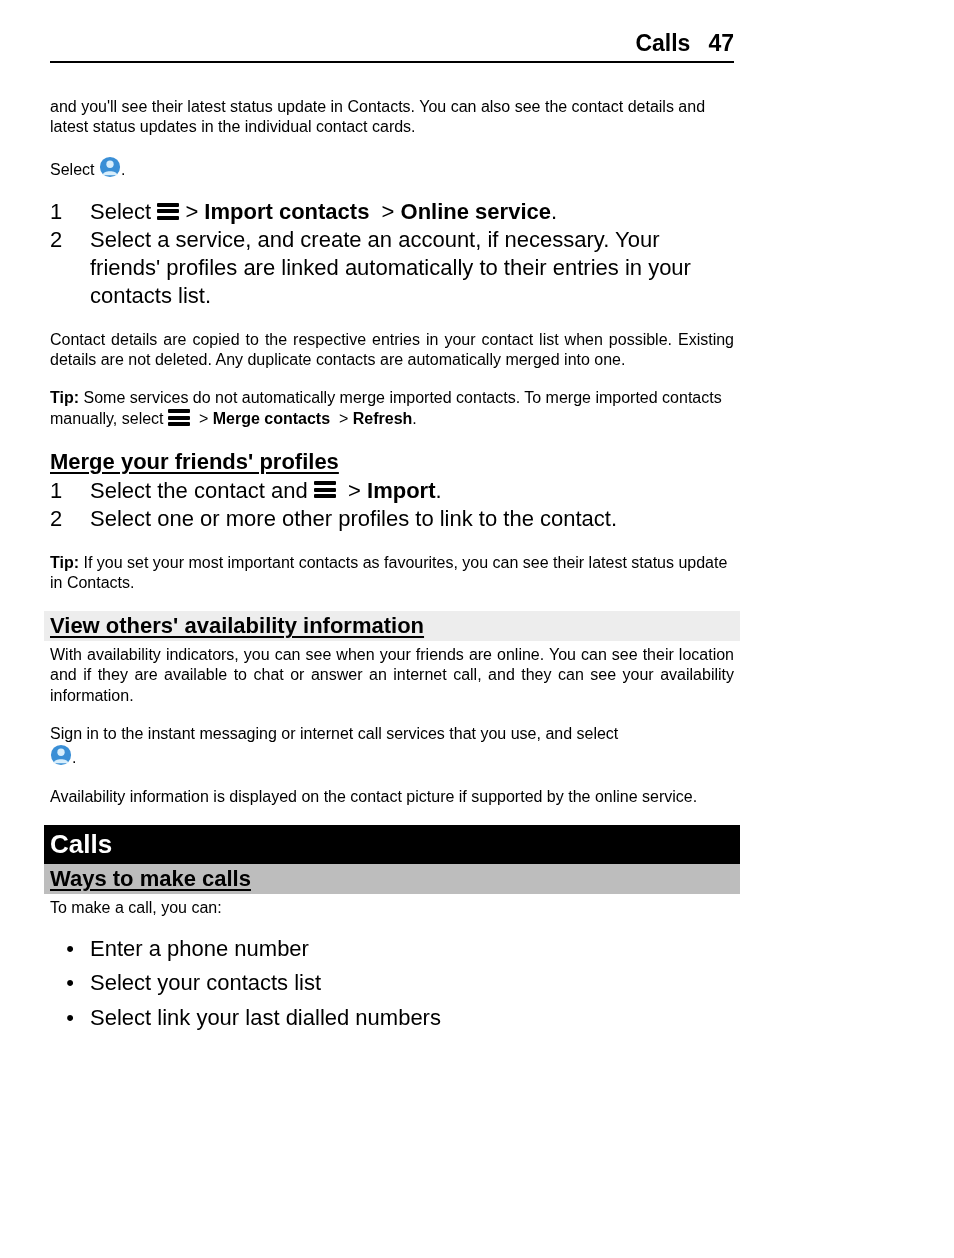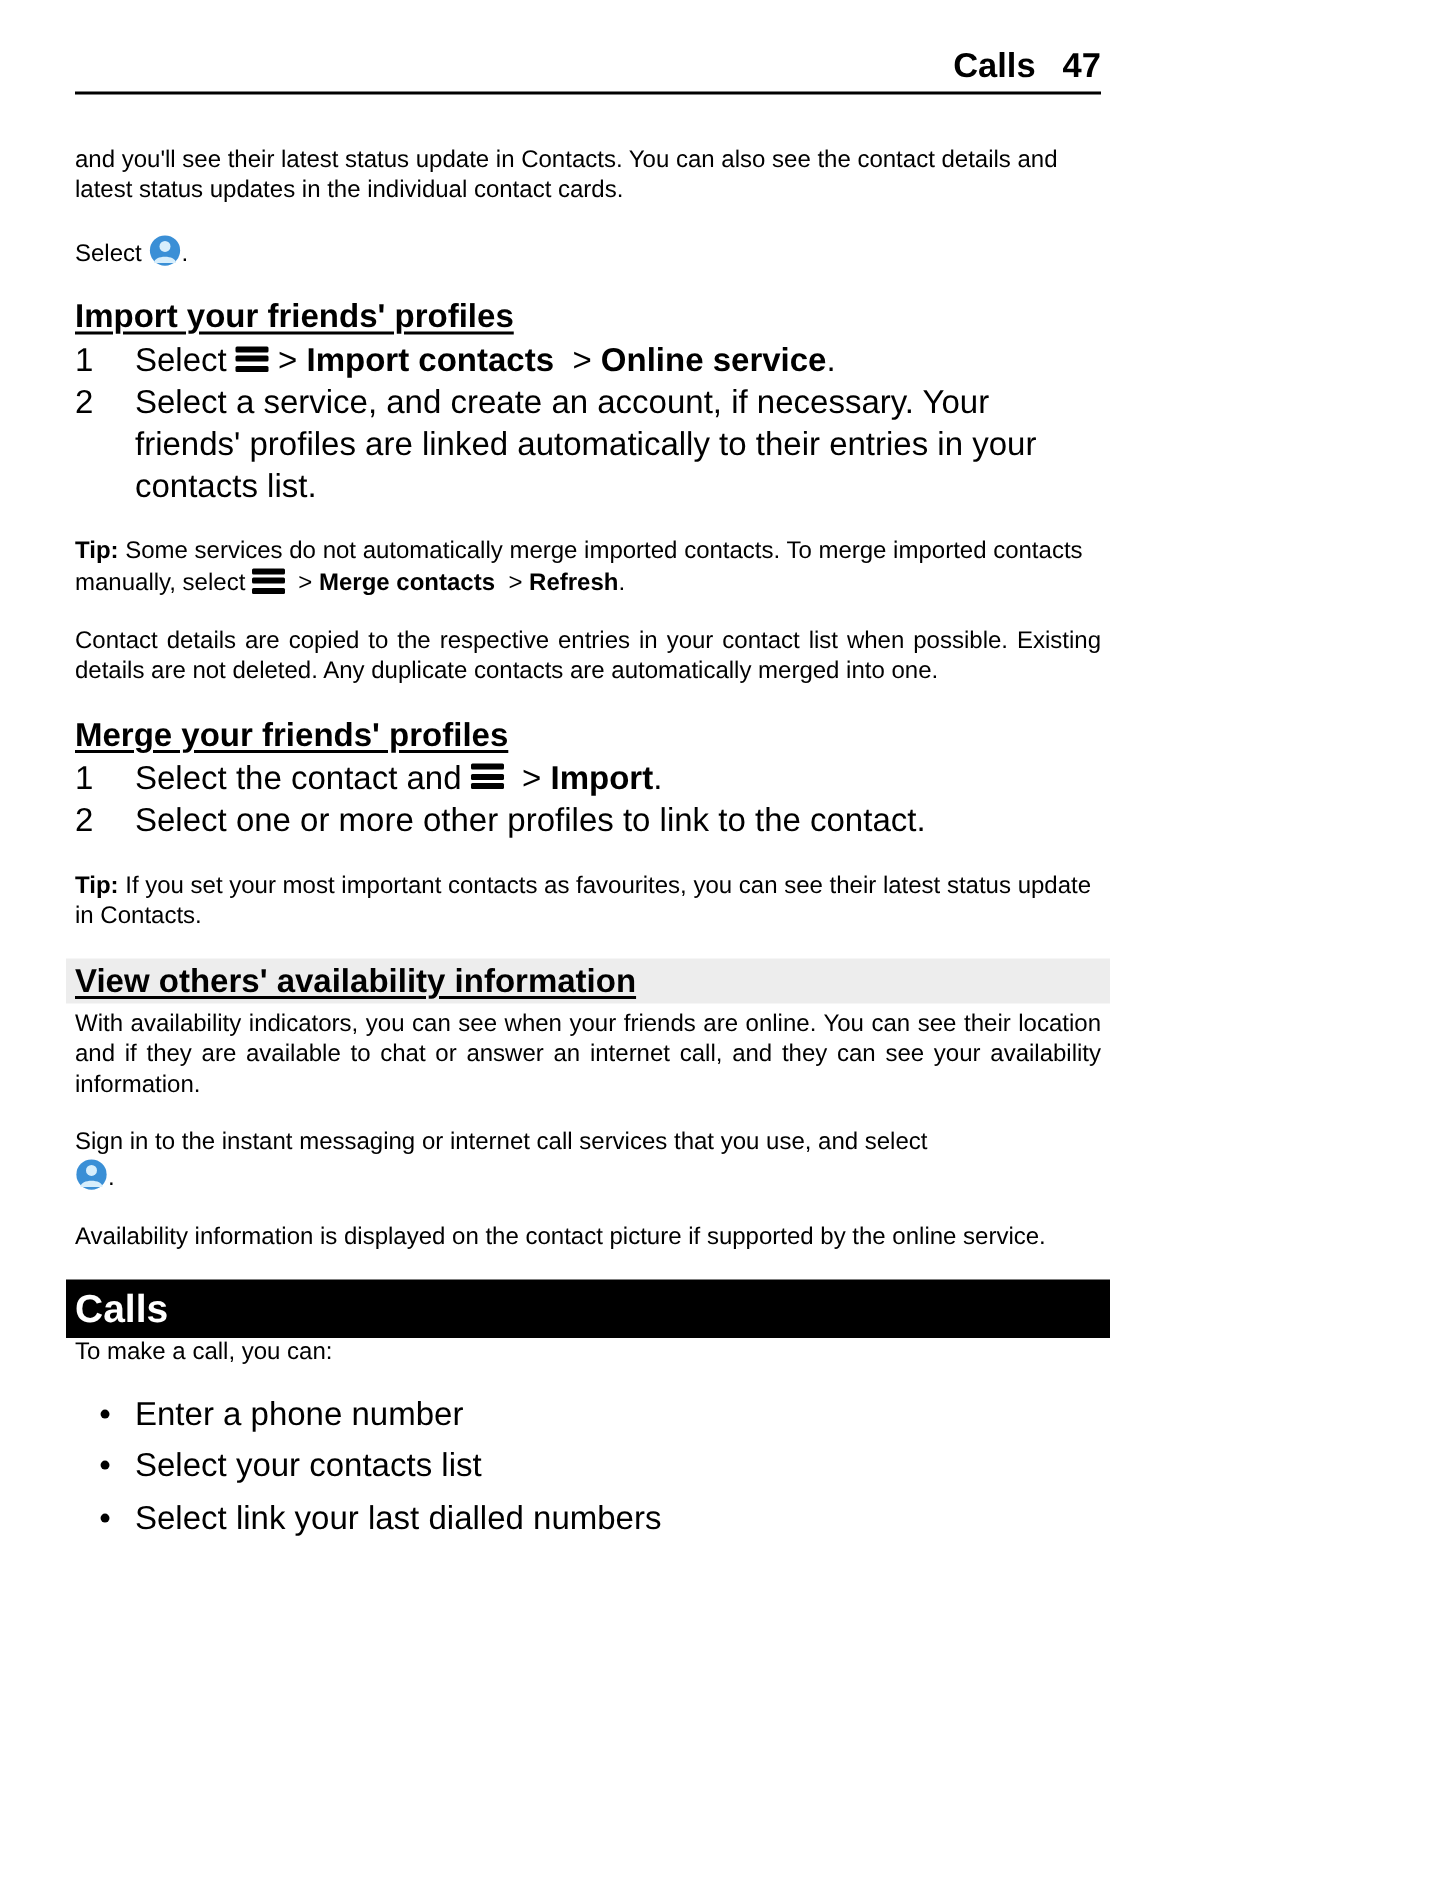--- a/index.html
+++ b/index.html
@@ -138,39 +138,38 @@
   <p class="body-text">and you'll see their latest status update in Contacts. You can also see the contact details and latest status updates in the individual contact cards.</p>
 
   <p class="body-text">
     <span>Select </span><span class="icon-contacts"><svg viewBox="0 0 24 24" width="22" height="22">
           <circle cx="12" cy="12" r="11" fill="#3a8fd6"></circle>
           <circle cx="12" cy="9" r="4" fill="#d7eefc"></circle>
           <path d="M4 21 C4 15, 20 15, 20 21 Z" fill="#d7eefc"></path>
         </svg></span>.
   </p>
 
-  <p class="subhead">Import your friends' profiles</p>
   <div class="num-list">
     <div class="num-row">
       <span class="num">1</span>
       <span class="txt">
         <span>Select </span><span class="icon-hamburger"><span></span><span></span><span></span></span> &gt; <span class="bold">Import contacts</span> &nbsp;&gt; <span class="bold">Online service</span>.
       </span>
     </div>
     <div class="num-row">
       <span class="num">2</span>
       <span class="txt">Select a service, and create an account, if necessary. Your friends' profiles are linked automatically to their entries in your contacts list.</span>
     </div>
   </div>
 
+  <p class="body-text" style="text-align:justify">Contact details are copied to the respective entries in your contact list when possible. Existing details are not deleted. Any duplicate contacts are automatically merged into one.</p>
+
   <p class="body-text">
     <span class="bold">Tip:</span><span> Some services do not automatically merge imported contacts. To merge imported contacts manually, select </span><span class="icon-hamburger"><span></span><span></span><span></span></span> &nbsp;&gt; <span class="bold">Merge contacts</span> &nbsp;&gt; <span class="bold">Refresh</span>.
   </p>
-
-  <p class="body-text" style="text-align:justify">Contact details are copied to the respective entries in your contact list when possible. Existing details are not deleted. Any duplicate contacts are automatically merged into one.</p>
 
   <p class="subhead">Merge your friends' profiles</p>
   <div class="num-list">
     <div class="num-row">
       <span class="num">1</span>
       <span class="txt">
         <span>Select the contact and </span><span class="icon-hamburger"><span></span><span></span><span></span></span> &nbsp;&gt; <span class="bold">Import</span>.
       </span>
     </div>
     <div class="num-row">
@@ -188,20 +187,21 @@
   <p class="body-text">
     <span>Sign in to the instant messaging or internet call services that you use, and select </span><br><span class="icon-contacts"><svg viewBox="0 0 24 24" width="22" height="22">
           <circle cx="12" cy="12" r="11" fill="#3a8fd6"></circle>
           <circle cx="12" cy="9" r="4" fill="#d7eefc"></circle>
           <path d="M4 21 C4 15, 20 15, 20 21 Z" fill="#d7eefc"></path>
         </svg></span>.
   </p>
   <p class="body-text">Availability information is displayed on the contact picture if supported by the online service.</p>
 
   <div class="black-band">Calls</div>
+  <div class="gray-band">Ways to make calls</div>
   <p class="body-text" style="margin-bottom:14px">To make a call, you can:</p>
 
   <div class="bullet-list">
     <div class="bullet-row">
       <span class="dot">•</span>
       <span class="txt">Enter a phone number</span>
     </div>
     <div class="bullet-row">
       <span class="dot">•</span>
       <span class="txt">Select your contacts list</span>

